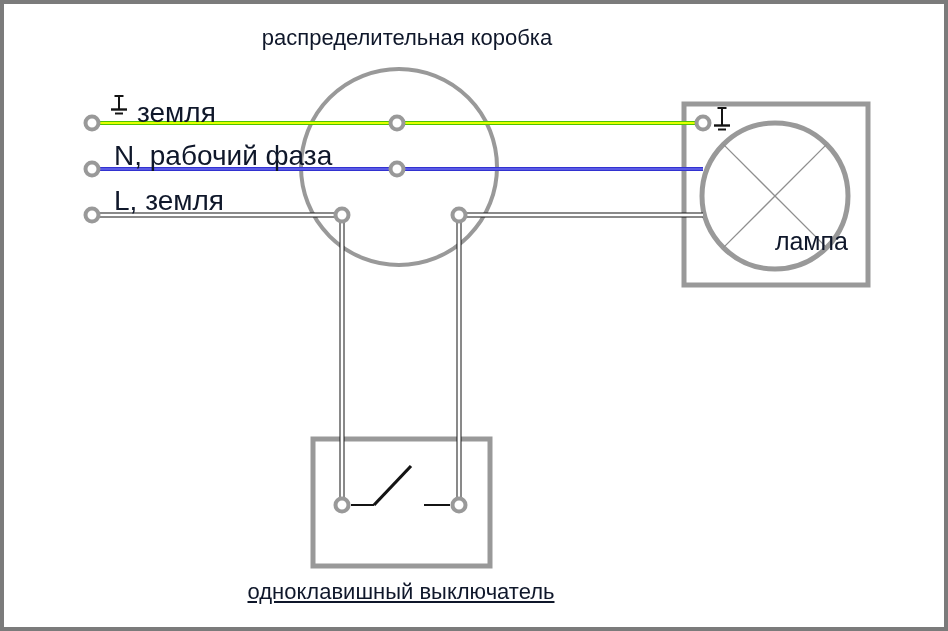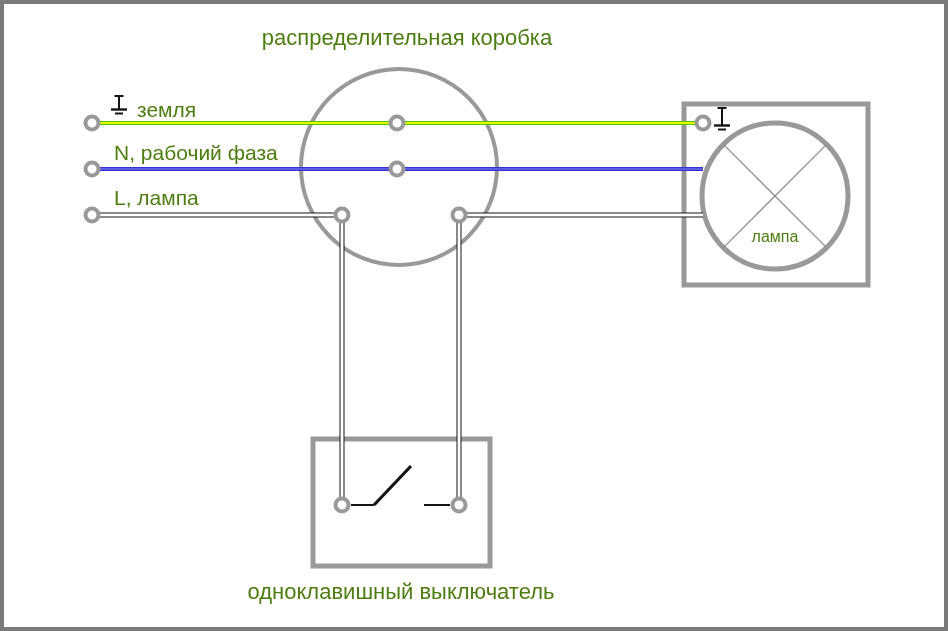--- a/index.html
+++ b/index.html
@@ -7,24 +7,24 @@
     position: relative;
     width: 948px; height: 631px;
     box-sizing: border-box;
     border: 4px solid #7b7b7b;
     background: #ffffff;
     font-family: "Liberation Sans", "DejaVu Sans", sans-serif;
     color: #1a1a1a;
     overflow: hidden;
   }
   .diagram-svg { position: absolute; left: 0; top: 0; }
-  .lbl { position: absolute; white-space: nowrap; color: #4d7c0f; line-height: 1.1; }
+  .lbl { position: absolute; white-space: nowrap; color: #0f172a; line-height: 1.1; }
   .lbl-center { text-align: center; }
   .cap { font-size: 22px; }
-  .side { font-size: 21px; }
+  .side { font-size: 28px; }
 </style>
 </head>
 <body>
 
 <div class="canvas">
 
   <svg class="diagram-svg" width="948" height="631" viewBox="0 0 948 631">
 
     <circle cx="395" cy="163" r="98" fill="#ffffff" stroke="#999999" stroke-width="4"></circle>
 
@@ -89,19 +89,19 @@
     </g>
   </svg>
 
   <div class="lbl lbl-center cap" style="left:253px; top:22px; width:300px;">распределительная коробка</div>
 
 
   <div class="lbl side" style="left:133px; top:94px;">земля</div>
 
   <div class="lbl side" style="left:110px; top:137px;">N, рабочий фаза</div>
 
-  <div class="lbl side" style="left:110px; top:182px;">L, лампа</div>
+  <div class="lbl side" style="left:110px; top:182px;">L, земля</div>
 
-  <div class="lbl lbl-center" style="left:698px; top:224px; width:146px; font-size:16px;">лампа</div>
+  <div class="lbl lbl-center" style="left:698px; top:224px; width:146px; font-size:25px;text-align:right;">лампа</div>
 
-  <div class="lbl lbl-center cap" style="left:236px; top:576px; width:322px;">одноклавишный выключатель</div>
+  <div class="lbl lbl-center cap" style="left:236px; top:576px; width:322px;text-decoration:underline;">одноклавишный выключатель</div>
 
 </div>
 
 </body></html>

